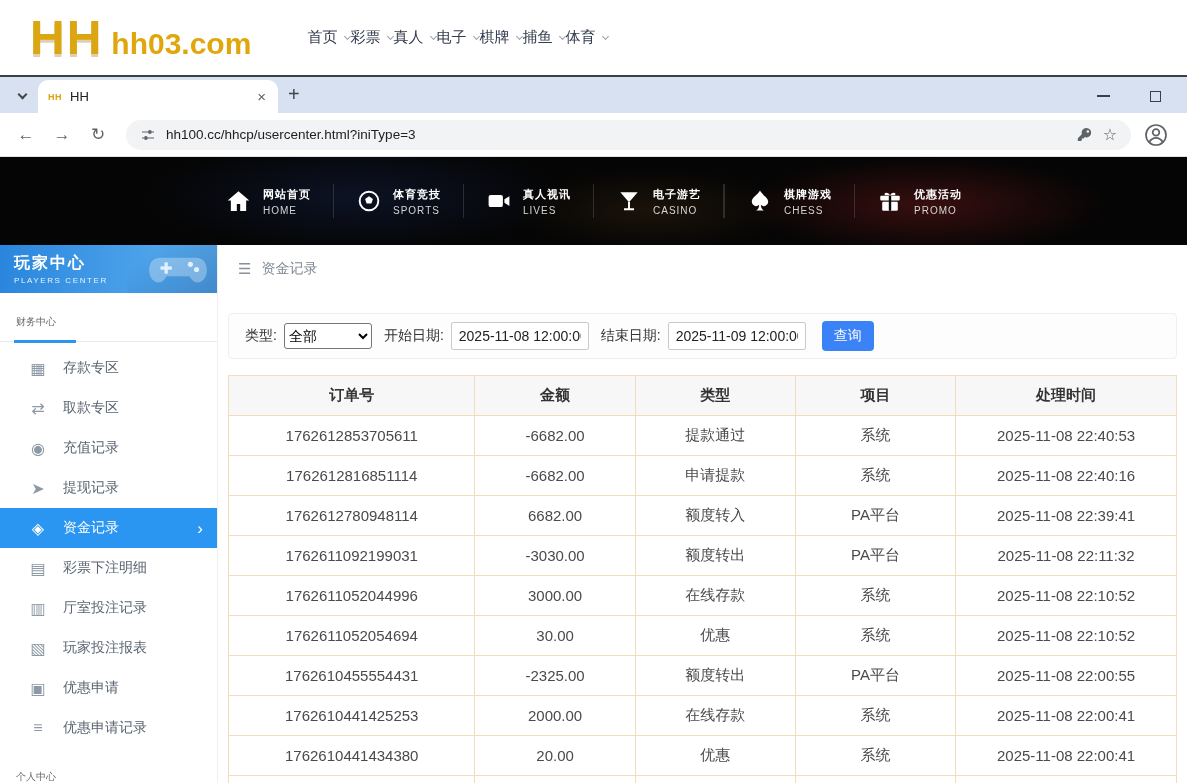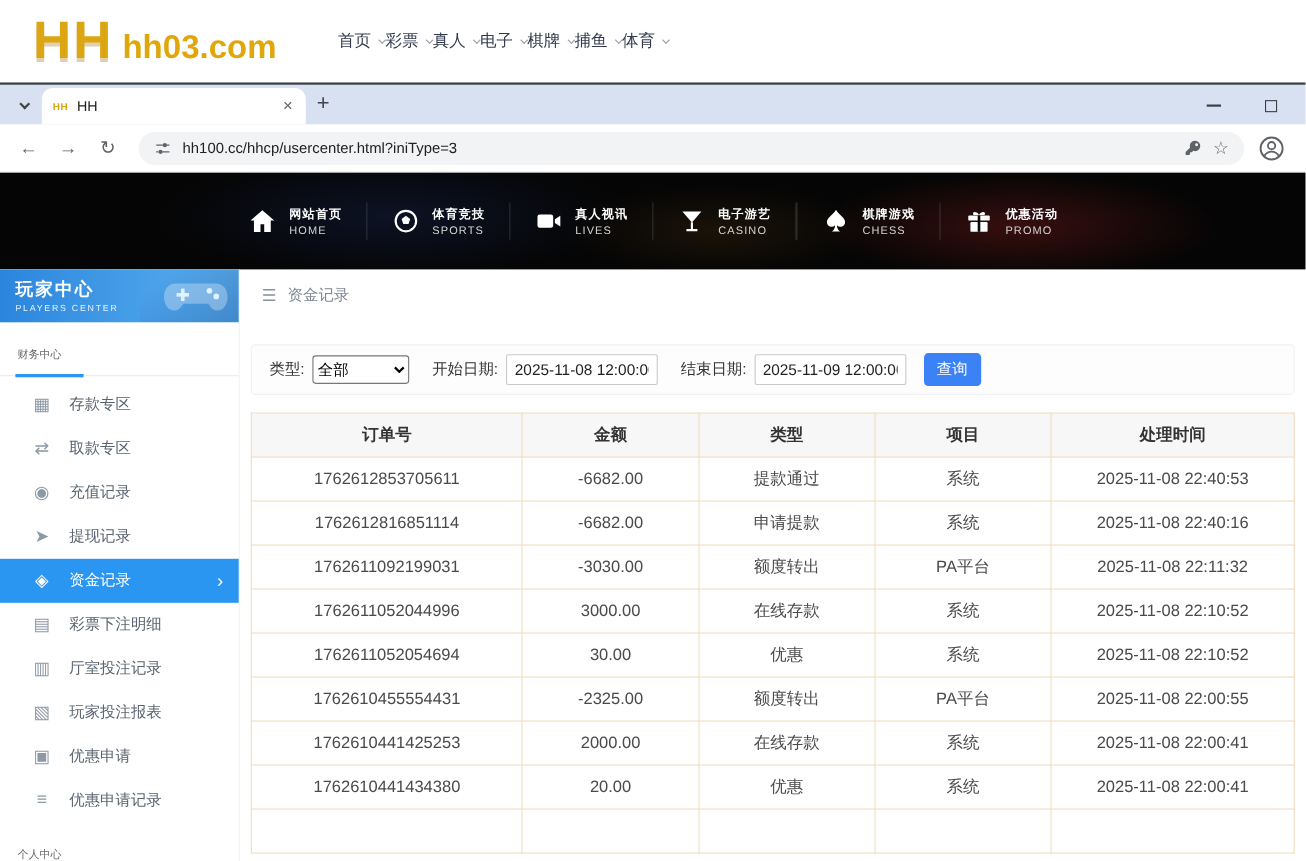--- a/index.html
+++ b/index.html
@@ -89,21 +89,21 @@
 
   
   .main { flex:1; background:#fff; overflow:hidden; }
   .breadcrumb { height:48px; display:flex; align-items:center; gap:10px; padding:0 20px;
                 color:#7e8792; font-size:14px; }
   .bc-icon { font-size:15px; color:#8a929c; }
   .filter-panel { margin:20px 10px 0; height:46px; border:1px solid #f0f0f0; background:#fdfdfd;
                   border-radius:4px; display:flex; align-items:center; padding:0 16px;
                   font-size:14px; color:#333; }
   .flabel { margin-right:7px; }
-  .flabel.ml { margin-left:21px; }
+  .flabel.ml { margin-left:12px; }
   .type-select { width:88px; height:26px; border:1px solid #767676; background:#fff; font-size:14px;
                  border-radius:3px; }
   .date-input { width:138px; height:28px; border:1px solid #c9c9c9; font-size:14px; padding:0 7px;
                 color:#222; border-radius:2px; }
   .search-btn { margin-left:16px; width:52px; height:30px; background:#3b82f6; color:#fff; border:none;
                 border-radius:4px; font-size:14px; cursor:pointer; }
   .data-table { width:calc(100% - 20px); margin:16px 10px 0; border-collapse:collapse; table-layout:fixed; }
   .data-table th { height:40px; background:#f7f7f7; font-size:15px; font-weight:700; color:#333;
                    border:1px solid #f2dcbd; }
   .data-table td { height:40px; text-align:center; font-size:15px; color:#4a4a4a;
@@ -389,20 +389,27 @@
               <td>2025-11-08 22:40:53</td>
             </tr>
             <tr>
               <td>1762612816851114</td>
               <td>-6682.00</td>
               <td>申请提款</td>
               <td>系统</td>
               <td>2025-11-08 22:40:16</td>
             </tr>
             <tr>
+              <td>1762612780948114</td>
+              <td>6682.00</td>
+              <td>额度转入</td>
+              <td>PA平台</td>
+              <td>2025-11-08 22:39:41</td>
+            </tr>
+            <tr>
               <td>1762611092199031</td>
               <td>-3030.00</td>
               <td>额度转出</td>
               <td>PA平台</td>
               <td>2025-11-08 22:11:32</td>
             </tr>
             <tr>
               <td>1762611052044996</td>
               <td>3000.00</td>
               <td>在线存款</td>

